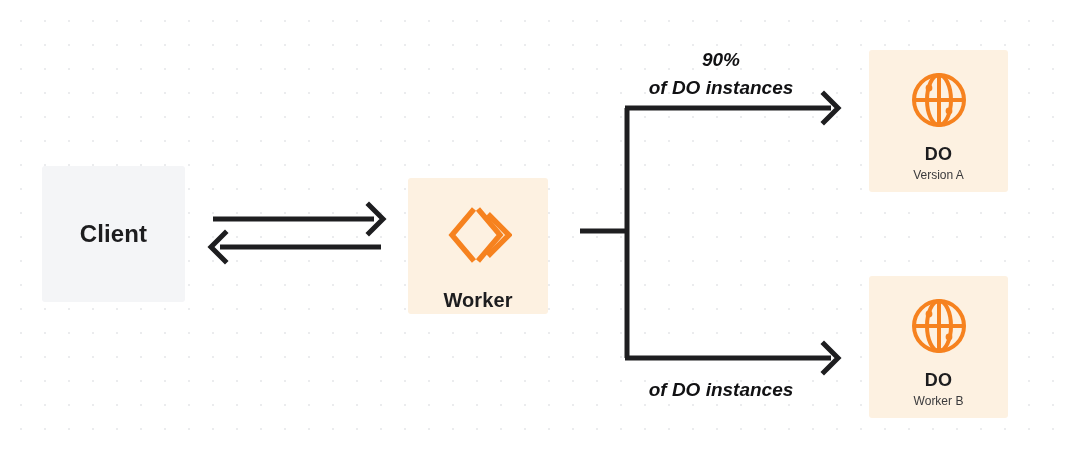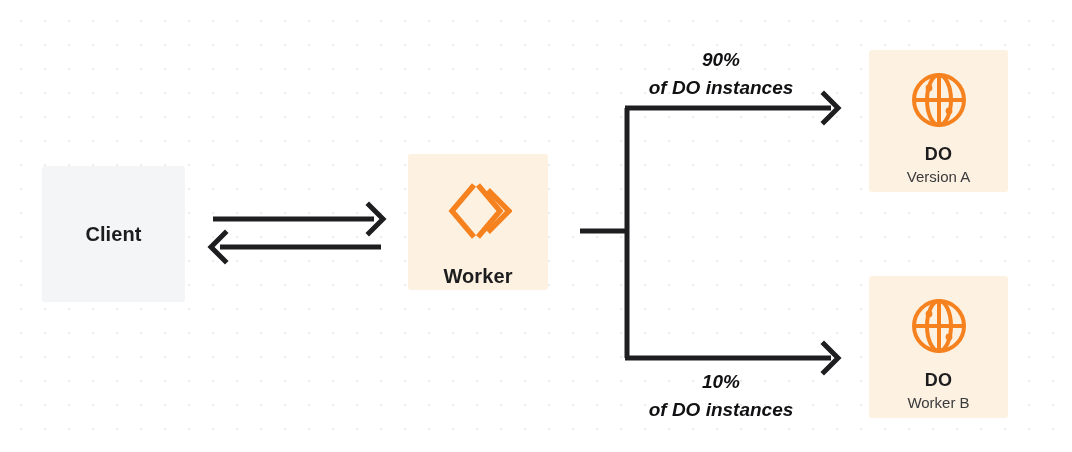--- a/index.html
+++ b/index.html
@@ -32,30 +32,30 @@
 
   
   #client-node {
     left: 42px;
     top: 166px;
     width: 143px;
     height: 136px;
     background: #f4f5f7;
   }
   #client-node .node-title {
-    font-size: 20px;
+    font-size: 24px;
     font-weight: bold;
     color: #1d1d1f;
     letter-spacing: 0.1px;
   }
 
   
   #worker-node {
     left: 408px;
-    top: 154px;
+    top: 178px;
     width: 140px;
     height: 136px;
     background: #fdf1e1;
     justify-content: flex-start;
     padding-top: 23px;
   }
   #worker-node .node-title {
     font-size: 20px;
     font-weight: bold;
     color: #1d1d1f;
@@ -76,21 +76,21 @@
   #do-b-node { left: 869px; top: 276px; }
   .do-icon { width: 60px; height: 60px; display: block; }
   .do-node .node-title {
     font-size: 18px;
     font-weight: bold;
     color: #1d1d1f;
     margin-top: 14px;
     letter-spacing: 0.2px;
   }
   .do-node .node-sub {
-    font-size: 15px;
+    font-size: 12px;
     font-weight: normal;
     color: #3a3a3c;
     margin-top: 3px;
   }
 
   
   #connectors {
     position: absolute;
     left: 0;
     top: 0;
@@ -199,17 +199,16 @@
     <span class="node-title">DO</span>
     <span class="node-sub">Worker B</span>
   </div>
 
   <div class="branch-label" id="label-top">
     <span class="pct">90%</span>
     <span class="desc">of DO instances</span>
   </div>
 
   <div class="branch-label" id="label-bottom">
-    <span class="pct">10%</span>
     <span class="desc">of DO instances</span>
   </div>
 
 </div>
 
 </body></html>

